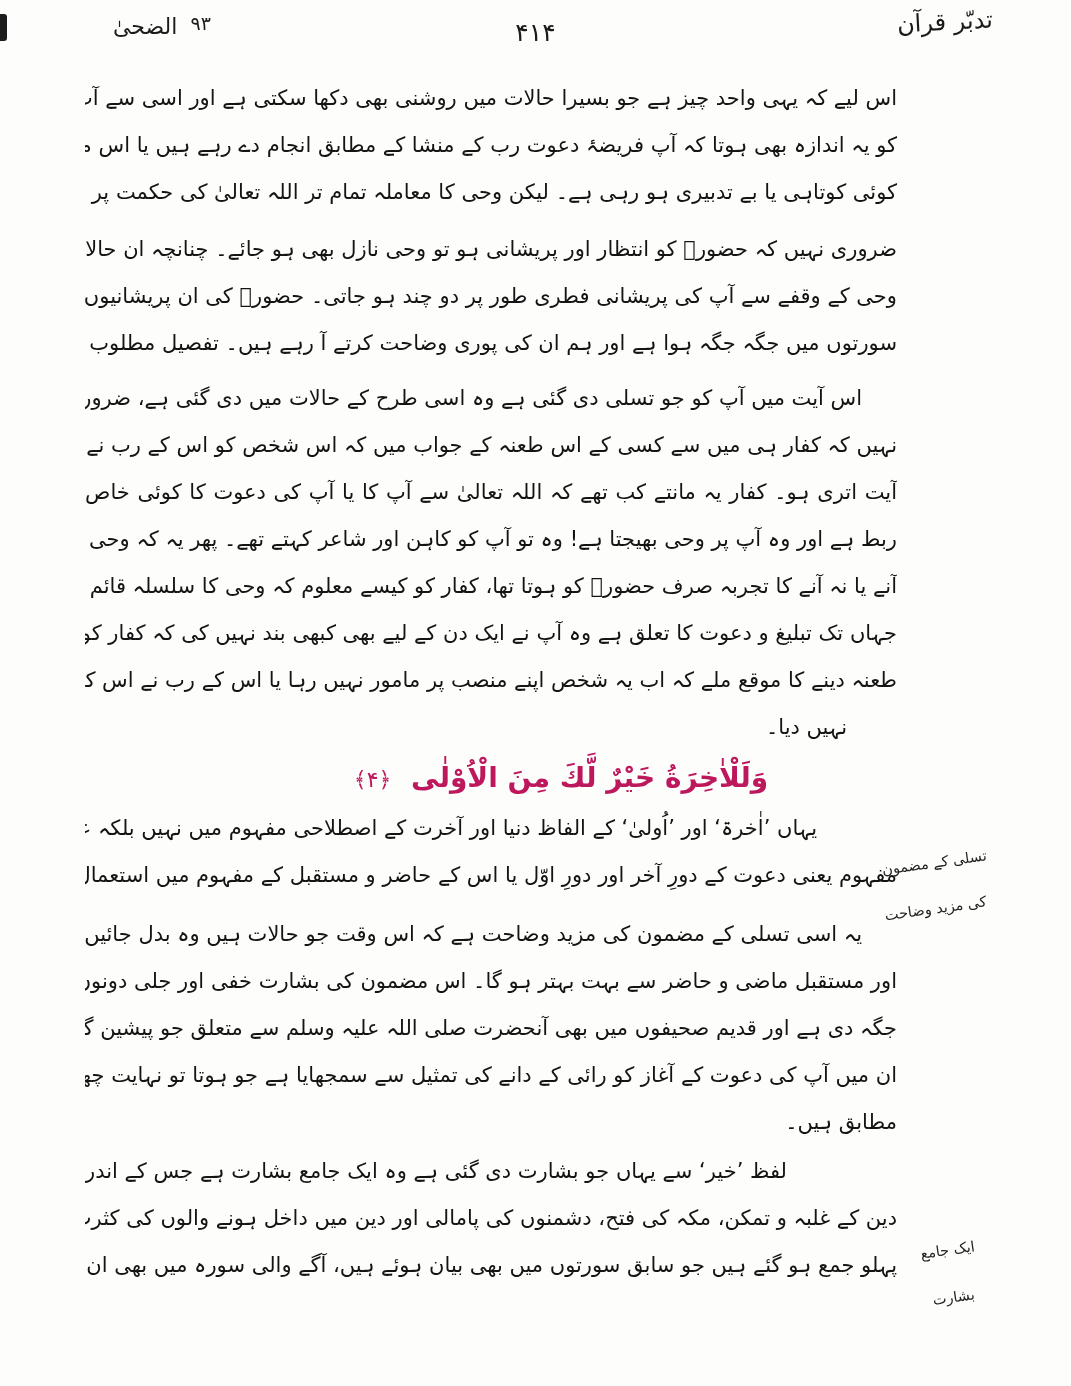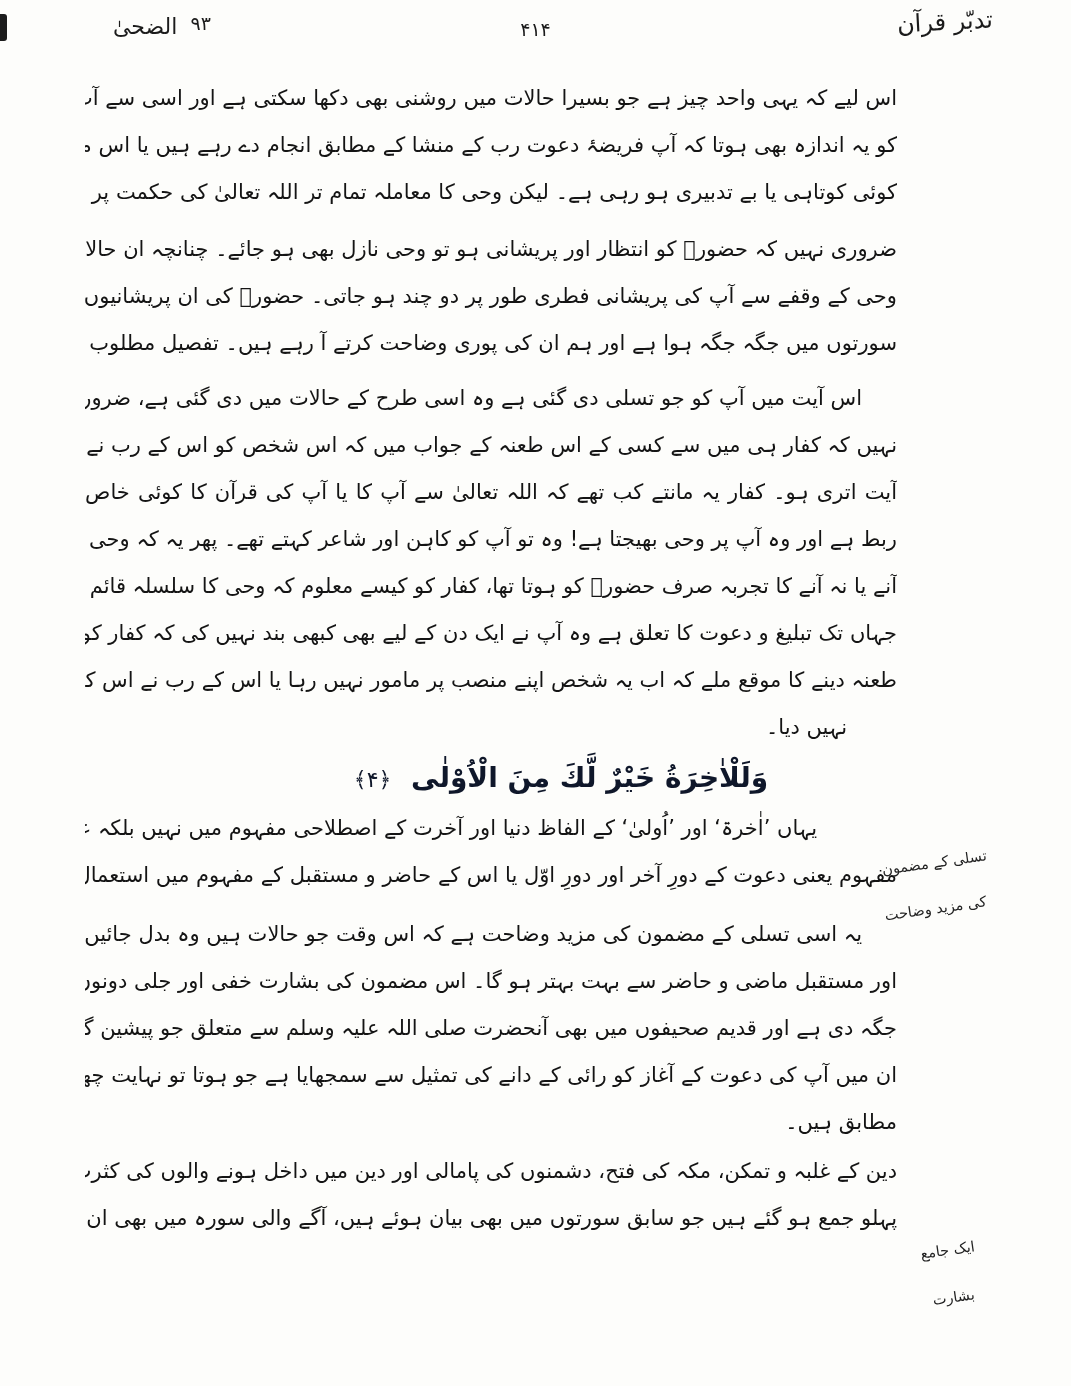--- a/index.html
+++ b/index.html
@@ -18,21 +18,21 @@
     color: #161616;
   }
   
   .hdr-item { position: absolute; white-space: nowrap; color: #1b1b1b; }
   .book-title {
     top: 8px; right: 78px;
     font-size: 24px; transform: rotate(-3deg);
   }
   .page-number {
     top: 18px; left: 50%; transform: translateX(-50%);
-    font-size: 19px; letter-spacing: 2px;
+    font-size: 25px; letter-spacing: 2px;
   }
   .surah-label {
     top: 14px; left: 113px;
     font-size: 22px;
   }
   .surah-label .num { font-size: 19px; position: relative; top: -4px; margin-left: 6px; }
   
   .body-text {
     position: absolute;
     top: 75px; left: 85px;
@@ -57,21 +57,21 @@
   .ind50  { padding-right: 50px; }
   .ind80  { padding-right: 80px; }
   .ind110 { padding-right: 110px; }
   
   .verse-line {
     height: 54px; line-height: 54px;
     font-size: 28px; font-weight: bold;
     text-align: center; text-align-last: center;
     white-space: nowrap; overflow: hidden;
     transform: translateX(70px);
-    color: #0f172a;
+    color: #be185d;
   }
   .verse-line .ayah-marker { font-size: 22px; font-weight: normal; margin-right: 10px; }
   
   .margin-note {
     position: absolute;
     width: 112px;
     font-size: 14.5px;
     color: #232323;
     text-align: right;
     line-height: 22px;
@@ -114,21 +114,21 @@
 
     <div class="para p2">
       <div class="line">ضروری نہیں کہ حضورؐ کو انتظار اور پریشانی ہو تو وحی نازل بھی ہو جائے۔ چنانچہ ان حالات میں</div>
       <div class="line">وحی کے وقفے سے آپ کی پریشانی فطری طور پر دو چند ہو جاتی۔ حضورؐ کی ان پریشانیوں کا ذکر کئی</div>
       <div class="line">سورتوں میں جگہ جگہ ہوا ہے اور ہم ان کی پوری وضاحت کرتے آ رہے ہیں۔ تفصیل مطلوب ہو</div>
     </div>
 
     <div class="para p3">
       <div class="line ind35">اس آیت میں آپ کو جو تسلی دی گئی ہے وہ اسی طرح کے حالات میں دی گئی ہے، ضروری</div>
       <div class="line">نہیں کہ کفار ہی میں سے کسی کے اس طعنہ کے جواب میں کہ اس شخص کو اس کے رب نے چھوڑ دیا، یہ</div>
-      <div class="line">آیت اتری ہو۔ کفار یہ مانتے کب تھے کہ اللہ تعالیٰ سے آپ کا یا آپ کی قرآن کا کوئی خاص</div>
+      <div class="line">آیت اتری ہو۔ کفار یہ مانتے کب تھے کہ اللہ تعالیٰ سے آپ کا یا آپ کی دعوت کا کوئی خاص</div>
       <div class="line">ربط ہے اور وہ آپ پر وحی بھیجتا ہے! وہ تو آپ کو کاہن اور شاعر کہتے تھے۔ پھر یہ کہ وحی کے</div>
       <div class="line">آنے یا نہ آنے کا تجربہ صرف حضورؐ کو ہوتا تھا، کفار کو کیسے معلوم کہ وحی کا سلسلہ قائم ہے یا بند ہے؟</div>
       <div class="line">جہاں تک تبلیغ و دعوت کا تعلق ہے وہ آپ نے ایک دن کے لیے بھی کبھی بند نہیں کی کہ کفار کو یہ</div>
       <div class="line">طعنہ دینے کا موقع ملے کہ اب یہ شخص اپنے منصب پر مامور نہیں رہا یا اس کے رب نے اس کو</div>
       <div class="line end ind50">نہیں دیا۔</div>
     </div>
 
     <div class="verse-line">
       <span>وَلَلْاٰخِرَةُ خَيْرٌ لَّكَ مِنَ الْاُوْلٰى</span>
       <span class="ayah-marker">﴿۴﴾</span>
@@ -141,20 +141,21 @@
 
     <div class="para p5">
       <div class="line ind35">یہ اسی تسلی کے مضمون کی مزید وضاحت ہے کہ اس وقت جو حالات ہیں وہ بدل جائیں گے</div>
       <div class="line">اور مستقبل ماضی و حاضر سے بہت بہتر ہو گا۔ اس مضمون کی بشارت خفی اور جلی دونوں طرح قرآن نے جگہ</div>
       <div class="line">جگہ دی ہے اور قدیم صحیفوں میں بھی آنحضرت صلی اللہ علیہ وسلم سے متعلق جو پیشین گوئیاں وارد ہیں</div>
       <div class="line">ان میں آپ کی دعوت کے آغاز کو رائی کے دانے کی تمثیل سے سمجھایا ہے جو ہوتا تو نہایت چھوٹا ہے لیکن</div>
       <div class="line end">مطابق ہیں۔</div>
     </div>
 
     <div class="para p6">
+      <div class="line ind110">لفظ ’خیر‘ سے یہاں جو بشارت دی گئی ہے وہ ایک جامع بشارت ہے جس کے اندر</div>
       <div class="line">دین کے غلبہ و تمکن، مکہ کی فتح، دشمنوں کی پامالی اور دین میں داخل ہونے والوں کی کثرت کے وہ سارے</div>
       <div class="line">پہلو جمع ہو گئے ہیں جو سابق سورتوں میں بھی بیان ہوئے ہیں، آگے والی سورہ میں بھی ان کی طرف اشارہ</div>
     </div>
 
   </div>
 
   <div class="margin-note note-1">
     <span class="note-line">تسلی کے مضمون</span>
     <span class="note-line">کی مزید وضاحت</span>
   </div>

